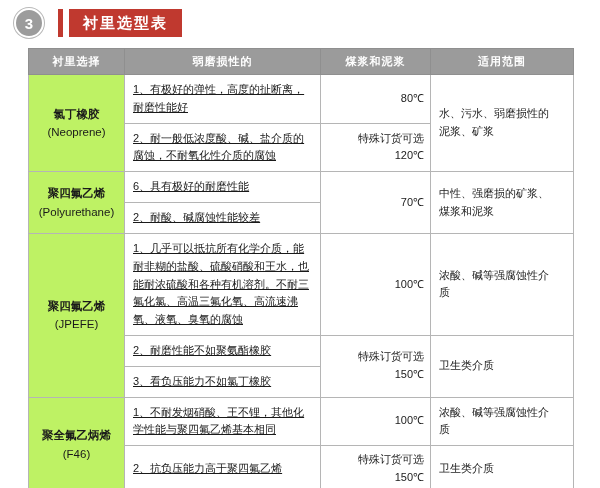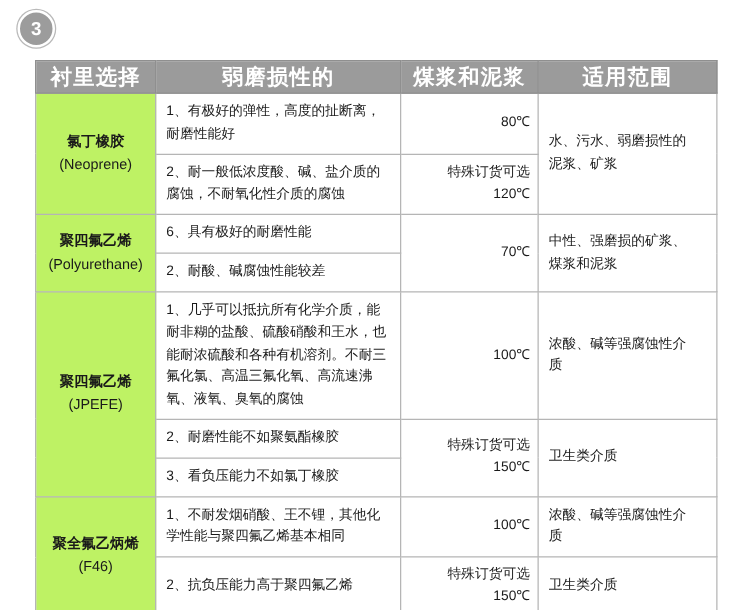--- a/index.html
+++ b/index.html
@@ -73,21 +73,21 @@
     table-layout: fixed;
   }
   col.c1 { width: 96px; }
   col.c2 { width: 196px; }
   col.c3 { width: 110px; }
   col.c4 { width: 143px; }
 
   thead th {
     background: #9b9b9b;
     color: #ffffff;
-    font-size: 17px;
+    font-size: 11px;
     font-weight: bold;
     letter-spacing: 1px;
     height: 26px;
     border: 1px solid #8f8f8f;
     text-align: center;
     vertical-align: middle;
   }
 
   tbody td {
     border: 1px solid #b5b5b5;
@@ -100,39 +100,44 @@
     background: #bef264;
     text-align: center;
     font-weight: bold;
     font-size: 11.5px;
     padding: 4px 2px;
   }
   td.lining .en { display: block; font-weight: normal; }
   td.perf {
     padding: 6px 8px;
     text-align: left;
+    text-decoration: underline;
   }
   td.temp {
     text-align: right;
     padding: 5px 6px;
   }
   td.temp .sub { display: block; }
   td.scope {
     text-align: left;
     padding: 5px 8px;
   }
   td.scope .ln { display: block; }
 </style>
 </head>
 <body>
 
 <div class="page">
 
   <div class="header">
     <div class="badge">3</div>
+    <div class="title-wrap">
+      <div class="title-bar"></div>
+      <div class="title-box">衬里选型表</div>
+    </div>
   </div>
 
   <div class="table-wrap">
     <table>
       <colgroup>
         <col class="c1">
           <col class="c2">
           <col class="c3">
           <col class="c4">
       </colgroup>

